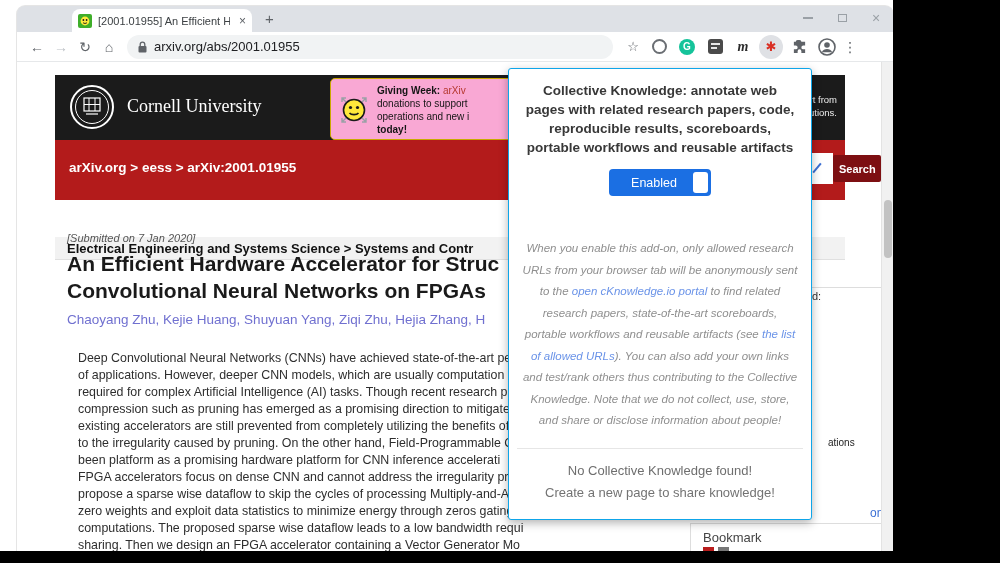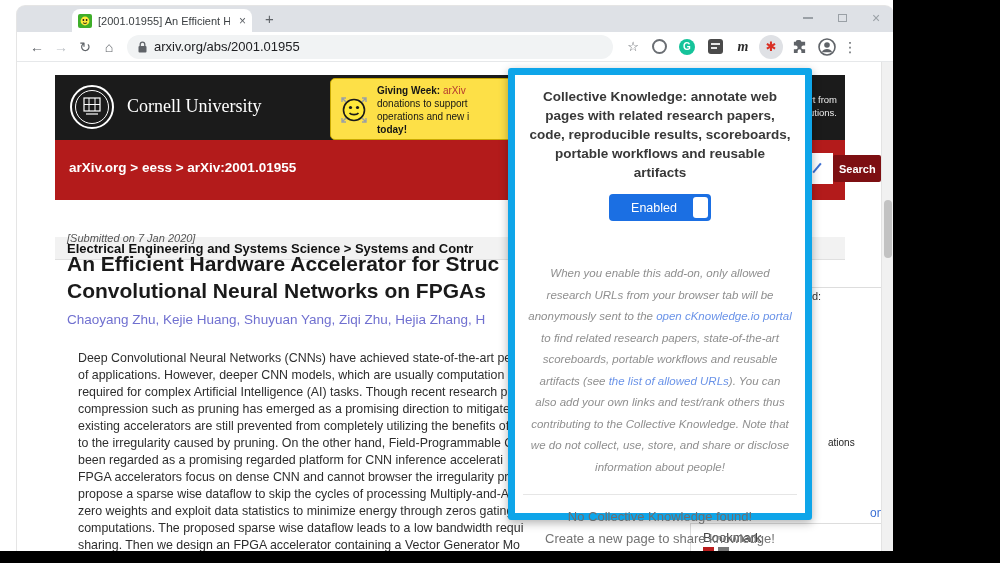--- a/index.html
+++ b/index.html
@@ -43,21 +43,21 @@
   .ckwrap{width:24px;height:24px;border-radius:50%;background:#dfe1e5;display:flex;align-items:center;justify-content:center;}
   .ckstar{color:#d93025;font-size:13px;line-height:13px;}
   .menu-dots{font-size:14px;color:#5f6368;margin-left:2px;}
 
   
   .pagearea{position:absolute;left:0;top:56px;width:876px;height:489px;background:#fff;overflow:hidden;}
   .dark-header{position:absolute;left:38px;top:13px;width:790px;height:65px;background:#1b1b1b;}
   .brand{position:absolute;left:72px;top:21px;color:#fff;font-family:"Liberation Serif",serif;font-size:18px;}
   .cornell-logo{position:absolute;left:14px;top:9px;}
   .support{position:absolute;right:8px;top:18px;text-align:right;color:#ededed;font-size:9.5px;line-height:13px;}
-  .banner{position:absolute;left:313px;top:16px;width:196px;height:62px;background:#fde047;border:1px solid #c9a900;
+  .banner{position:absolute;left:313px;top:16px;width:196px;height:62px;background:#f9a8d4;border:1px solid #c9a900;
           border-radius:5px;z-index:2;box-sizing:border-box;}
   .banner-text{position:absolute;left:46px;top:5px;font-size:10px;line-height:13px;color:#151515;}
   .banner-accent{color:#b5382f;}
   .smiley{position:absolute;left:5px;top:13px;}
   .redbar{position:absolute;left:38px;top:78px;width:790px;height:60px;background:#b31b1b;}
   .breadcrumb{position:absolute;left:14px;top:20px;color:#fff;font-size:13.5px;font-weight:bold;}
   .search-frag{position:absolute;left:753px;top:13px;width:25px;height:31px;background:#fff;border-radius:2px 0 0 2px;}
   .pen{position:absolute;left:8px;top:9px;width:2px;height:12px;background:#3b6fd4;transform:rotate(40deg);}
   .searchbtn{position:absolute;left:778px;top:15px;width:48px;height:27px;background:#7d0f12;border:none;
              border-radius:2px;color:#fff;font-size:11px;font-weight:bold;font-family:"Liberation Sans",sans-serif;}
@@ -76,21 +76,21 @@
   .bookmark-box{position:absolute;left:673px;top:461px;width:191px;height:28px;border-top:1px solid #ddd;border-left:1px solid #ddd;}
   .bookmark-label{position:absolute;left:12px;top:6px;font-size:13px;color:#444;}
   .bm-ico1{position:absolute;left:12px;top:23px;width:11px;height:5px;background:#b91d1d;}
   .bm-ico2{position:absolute;left:27px;top:23px;width:11px;height:5px;background:#777;}
 
   .scrollbar{position:absolute;left:864px;top:0;width:12px;height:489px;background:#f1f1f1;border-left:1px solid #e3e3e3;box-sizing:border-box;}
   .thumb{position:absolute;left:2px;top:138px;width:8px;height:58px;background:#c2c2c2;border-radius:4px;}
 
   
   .popup{position:absolute;left:491px;top:6px;width:304px;height:452px;background:#fff;z-index:10;
-         border:7px solid #0ea5e9;border-radius:3px;box-shadow:0 3px 10px rgba(0,0,0,.3);box-sizing:border-box;}
+         border:1px solid #0ea5e9;border-radius:3px;box-shadow:0 3px 10px rgba(0,0,0,.3);box-sizing:border-box;}
   .popup-title{padding:12px 14px 0;text-align:center;font-size:13.5px;font-weight:bold;color:#383838;line-height:19px;}
   .toggle{position:relative;width:102px;height:27px;margin:12px auto 0;background:#1b6fe3;border-radius:4px;
           display:flex;align-items:center;justify-content:center;}
   .toggle-label{color:#fff;font-size:12.5px;padding-right:12px;}
   .knob{position:absolute;right:3px;top:3px;width:15px;height:21px;background:#fff;border-radius:3px;}
   .popup-desc{margin:42px 13px 0;text-align:center;font-style:italic;font-size:11.5px;line-height:21.5px;color:#8f8f8f;}
   .plink{color:#6a93e8;text-decoration:none;}
   .popup-divider{margin:16px 8px 0;border-top:1px solid #e6e6e6;}
   .popup-status{margin-top:14px;text-align:center;font-size:13px;color:#6e6e6e;}
   .popup-cta{display:block;margin-top:7px;text-align:center;font-size:13px;color:#737373;text-decoration:none;}
@@ -230,22 +230,22 @@
 
       <div class="authors">Chaoyang Zhu, Kejie Huang, Shuyuan Yang, Ziqi Zhu, Hejia Zhang, H</div>
 
       <div class="abstract">
         <div>Deep Convolutional Neural Networks (CNNs) have achieved state-of-the-art pe</div>
         <div>of applications. However, deeper CNN models, which are usually computation</div>
         <div>required for complex Artificial Intelligence (AI) tasks. Though recent research p</div>
         <div>compression such as pruning has emerged as a promising direction to mitigate</div>
         <div>existing accelerators are still prevented from completely utilizing the benefits of</div>
         <div>to the irregularity caused by pruning. On the other hand, Field-Programmable G</div>
-        <div>been regarded as a promising regarded platform for CNN inference accelerati</div>
-        <div>FPGA accelerators focus on dense CNN and cannot browser the irregularity pr</div>
+        <div>been platform as a promising hardware platform for CNN inference accelerati</div>
+        <div>FPGA accelerators focus on dense CNN and cannot address the irregularity pr</div>
         <div>propose a sparse wise dataflow to skip the cycles of processing Multiply-and-A</div>
         <div>zero weights and exploit data statistics to minimize energy through zeros gating</div>
         <div>computations. The proposed sparse wise dataflow leads to a low bandwidth requi</div>
         <div>sharing. Then we design an FPGA accelerator containing a Vector Generator Mo</div>
       </div>
 
       <div class="side-rule"></div>
       <span class="frag-download">d:</span>
       <span class="frag-citations">ations</span>
       <a class="frag-link">on</a>

